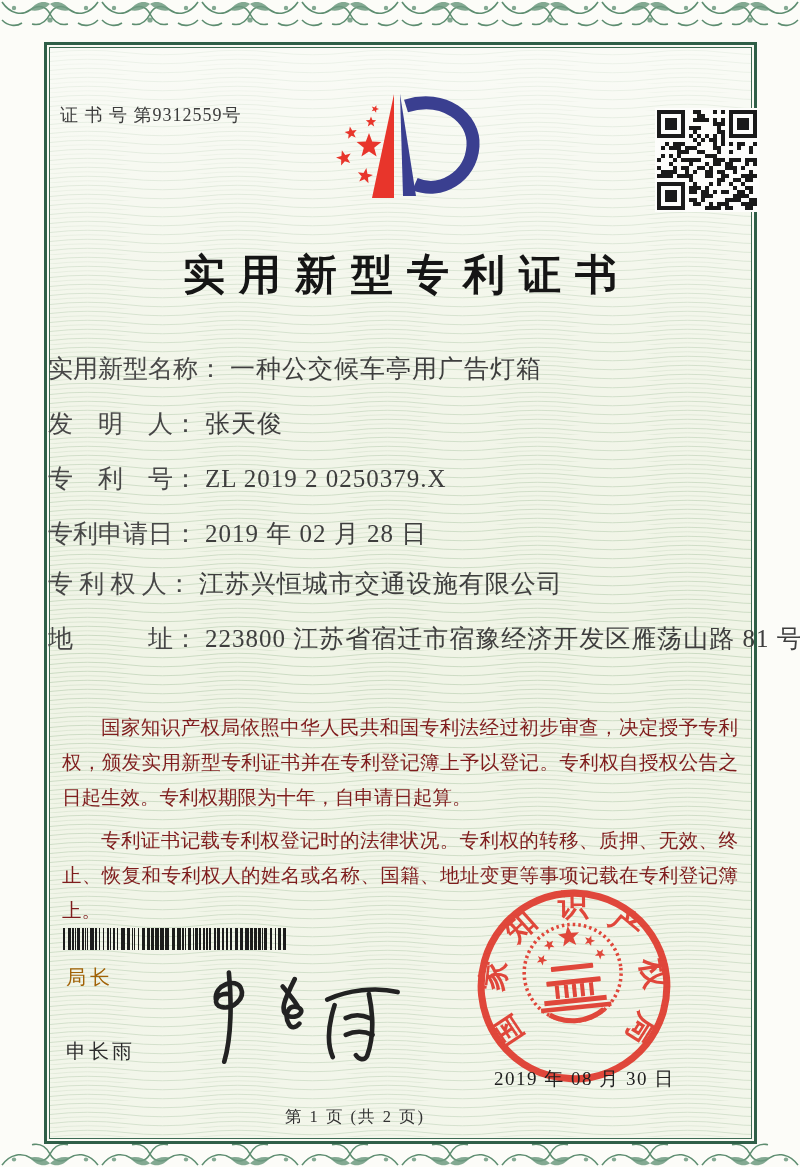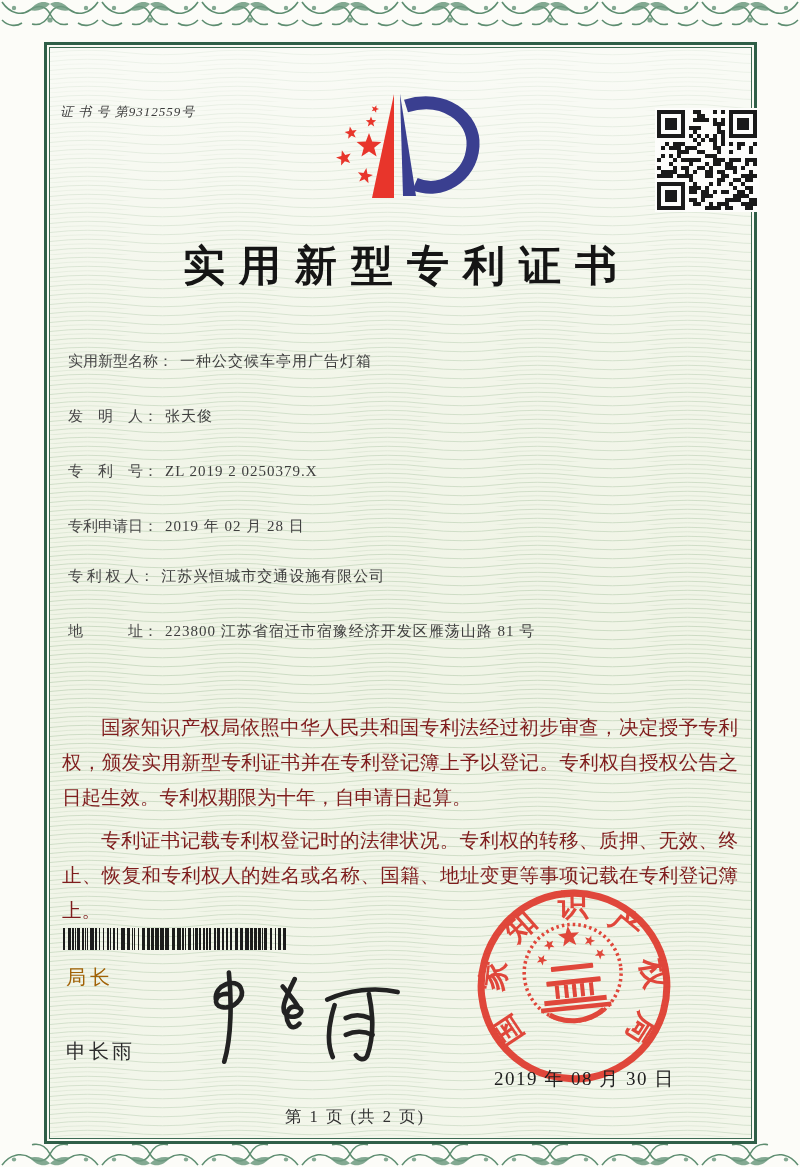--- a/index.html
+++ b/index.html
@@ -10,26 +10,26 @@
   .orn-bottom{bottom:0;height:26px;transform:scaleY(-1);}
   #cert-border{position:absolute;left:44px;top:42px;right:43px;bottom:23px;
                border:3px solid #2f5f48;padding:2px;background:#fbfbf5;}
   #cert-inner{position:relative;width:100%;height:100%;box-sizing:border-box;
               border:1px solid #3d6b54;background:#f0f4e6;overflow:hidden;}
   #waves{position:absolute;inset:0;width:100%;height:100%;opacity:.55;}
   #cert-inner::after{content:'';position:absolute;inset:0;pointer-events:none;
     background:linear-gradient(180deg,rgba(255,255,255,.65) 0%,rgba(255,255,255,.15) 28%,
                rgba(255,255,255,0) 55%,rgba(255,255,255,.18) 100%);}
   .abs{position:absolute;}
-  #cert-no{left:60px;top:103px;font-size:13px;color:#3c3c3c;letter-spacing:1px;z-index:3;font-style:italic;}
+  #cert-no{left:60px;top:103px;font-size:18px;color:#3c3c3c;letter-spacing:1px;z-index:3;}
   #logo{left:322px;top:84px;width:170px;height:140px;z-index:3;}
   #qr{left:655px;top:108px;width:100px;height:100px;background:#fdfdfb;padding:2px;z-index:3;}
-  #title{left:0;right:0;top:238px;text-align:center;font-size:42px;font-weight:bold;
+  #title{left:0;right:0;top:247px;text-align:center;font-size:42px;font-weight:bold;
          letter-spacing:14px;text-indent:14px;color:#151515;z-index:3;}
-  .frow{position:absolute;left:68px;font-size:15px;color:#474747;z-index:3;white-space:nowrap;}
+  .frow{position:absolute;left:48px;font-size:25px;color:#474747;z-index:3;white-space:nowrap;}
   .frow .val{margin-left:7px;color:#3e3e3e;letter-spacing:1px;}
   .pair2{position:absolute;left:269px;top:0;white-space:nowrap;}
   #paras{left:62px;top:710px;width:676px;z-index:3;}
   #paras p{margin:0 0 8px 0;font-size:19.5px;line-height:35px;text-indent:39px;
            text-align:justify;color:#7f1d1d;}
   #barcode{left:63px;top:928px;width:224px;height:22px;z-index:3;}
   #director-title{left:66px;top:964px;font-size:20px;letter-spacing:4px;color:#a16207;z-index:3;}
   #director-name{left:66px;top:1038px;font-size:20px;letter-spacing:3px;color:#2d2d2d;z-index:3;}
   #signature{left:185px;top:968px;width:225px;height:102px;z-index:4;}
   #seal{left:468px;top:880px;width:212px;height:212px;transform:rotate(-6deg);opacity:.93;z-index:4;}

